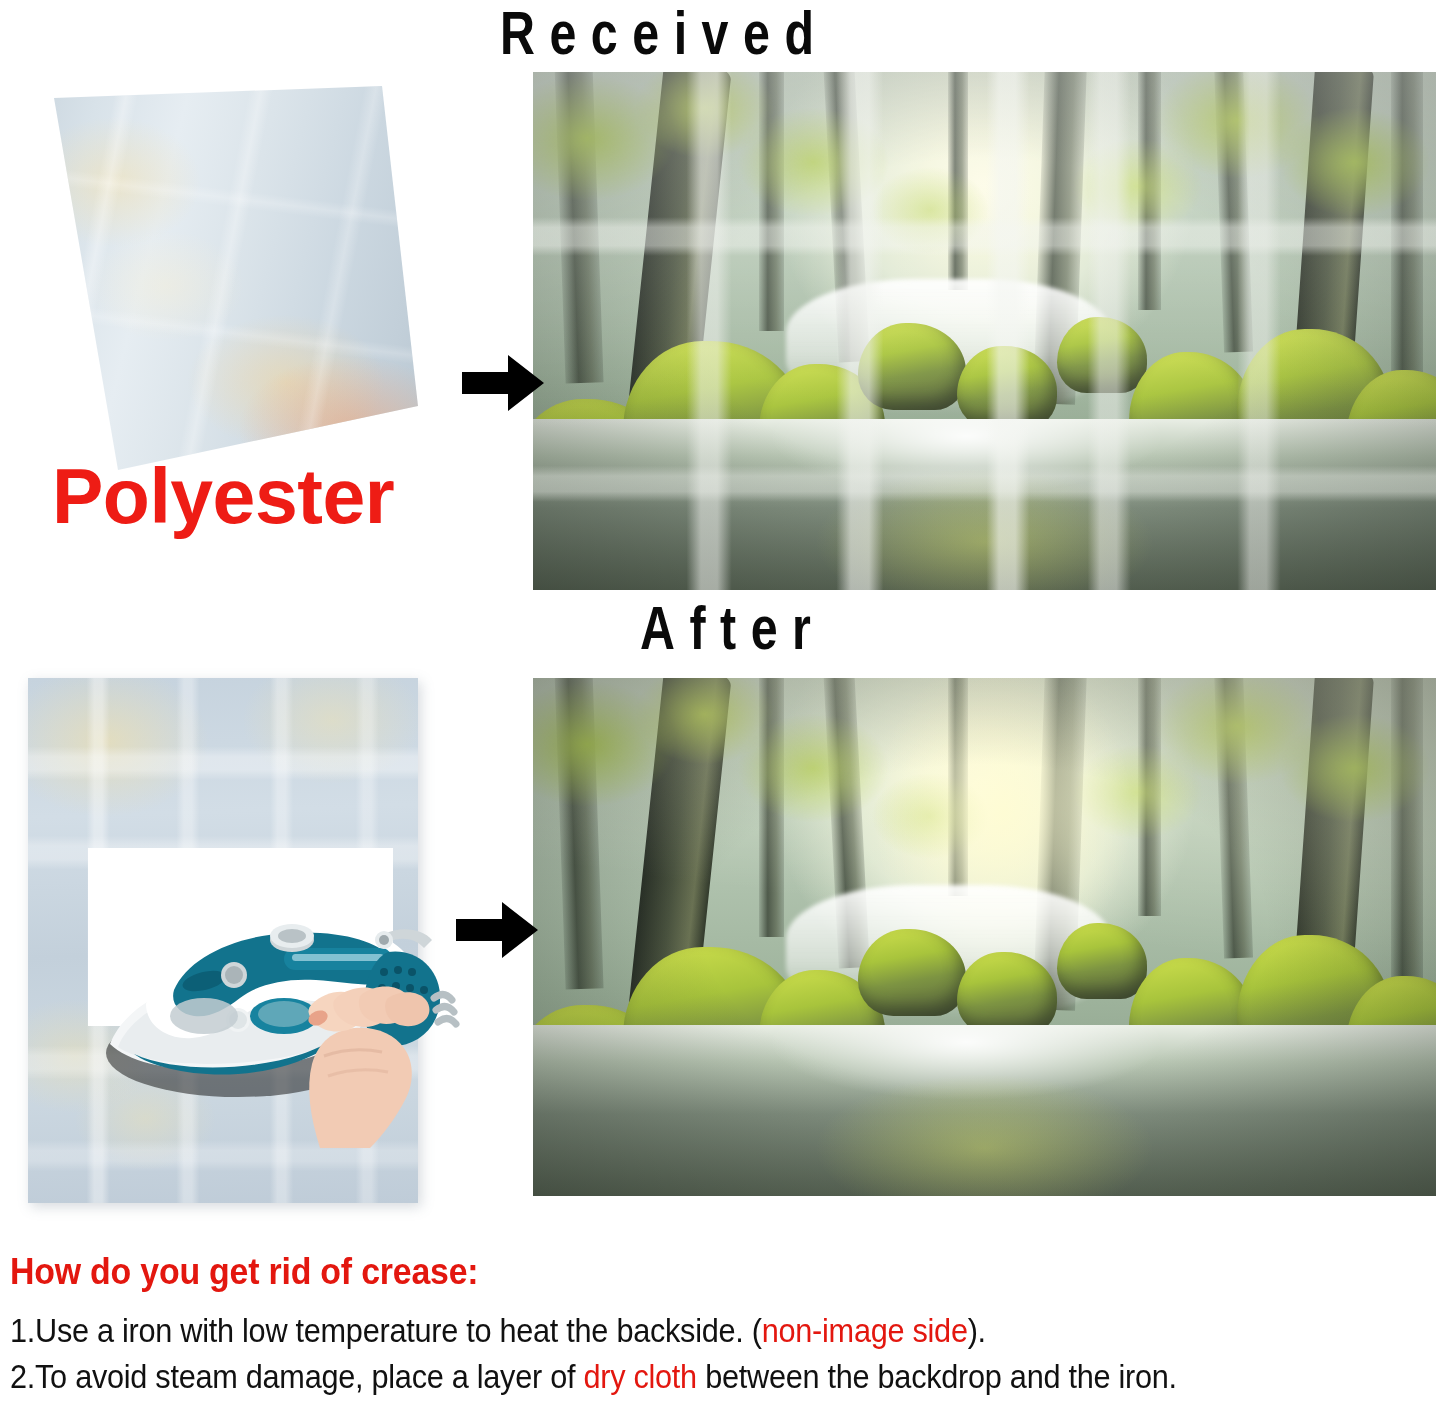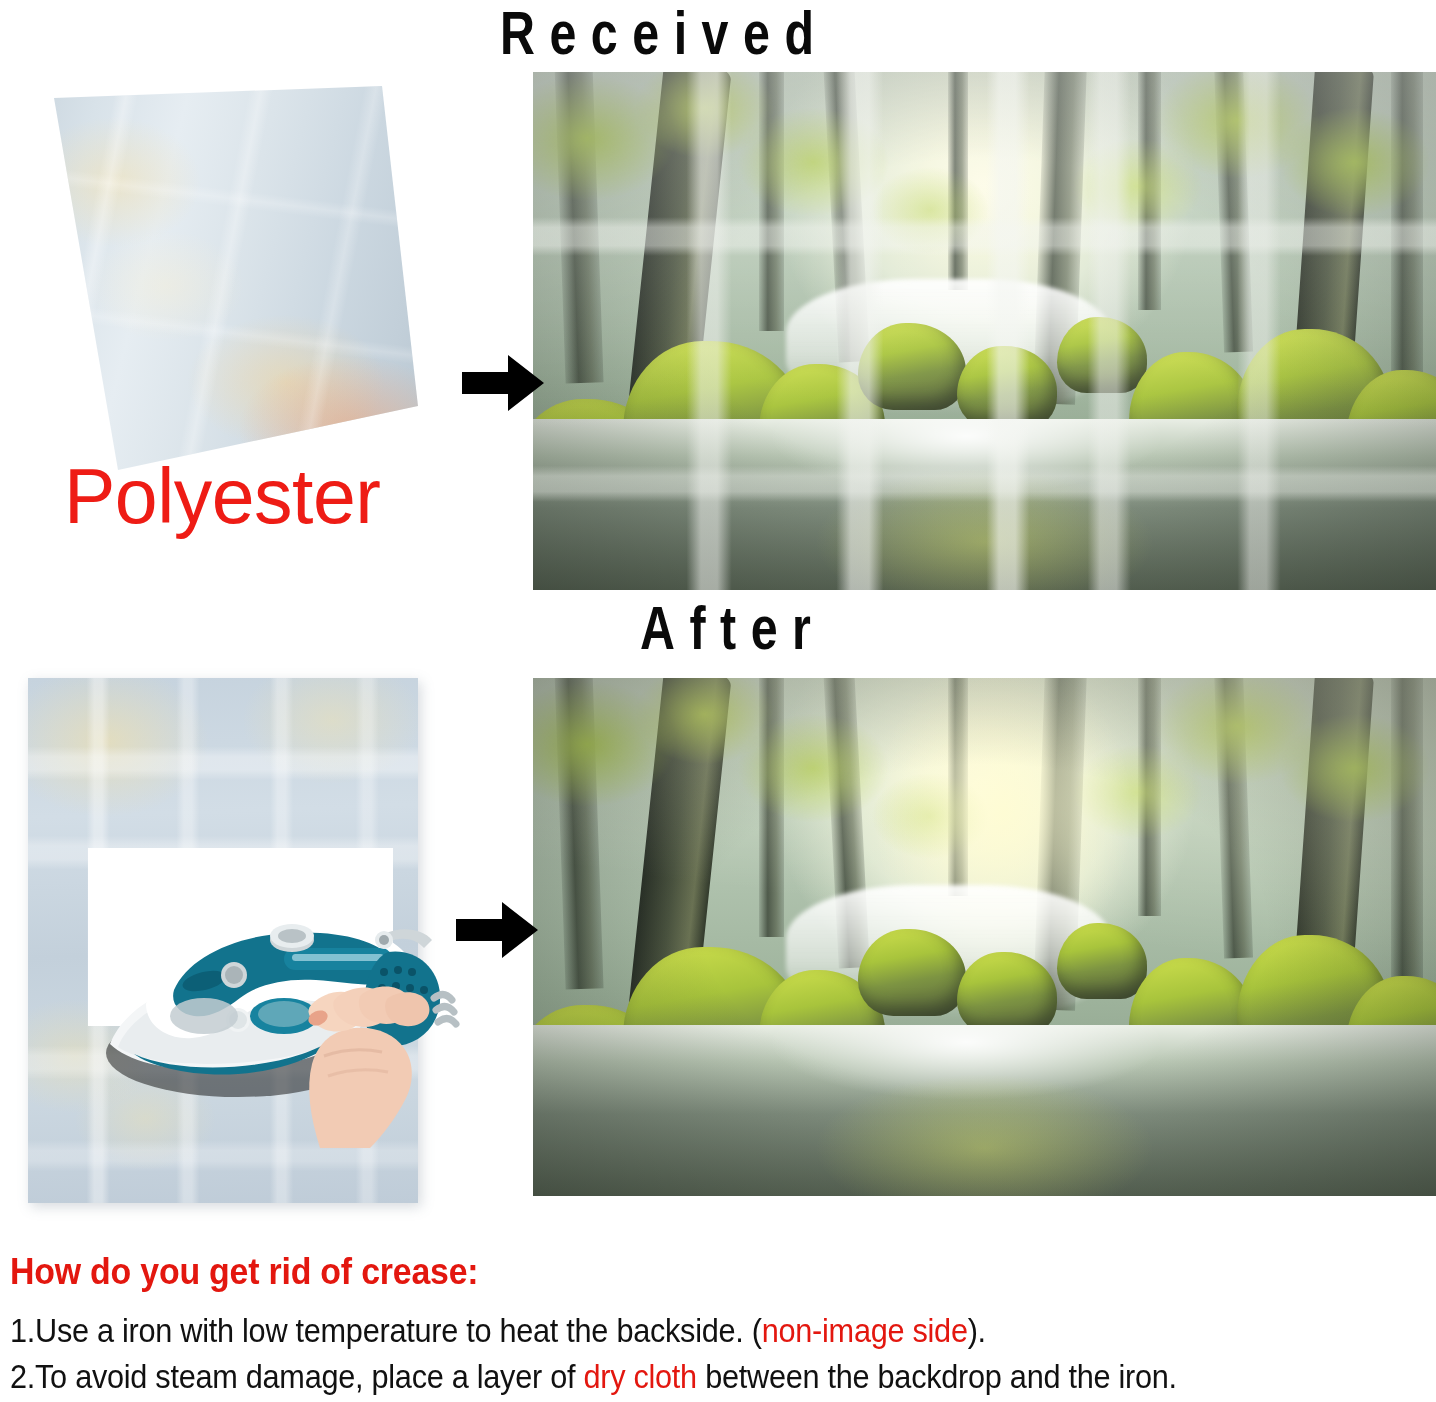--- a/index.html
+++ b/index.html
@@ -34,27 +34,26 @@
   }
   #heading-received { left: 500px; top: 2px; font-size: 62px; }
   #heading-after    { left: 640px; top: 597px; font-size: 62px; }
 
   
   #polyester-label {
     position: absolute;
     left: 52px;
     top: 458px;
     font-size: 77px;
-    font-weight: 400;
+    font-weight: 700;
     color: #ee1c15;
     letter-spacing: -0.5px;
     line-height: 1;
     white-space: nowrap;
     z-index: 6;
-    margin-left: 12px;
   }
 
   
   .arrow {
     position: absolute;
     width: 82px;
     height: 56px;
     z-index: 4;
   }
   #arrow-received { left: 462px; top: 355px; }

